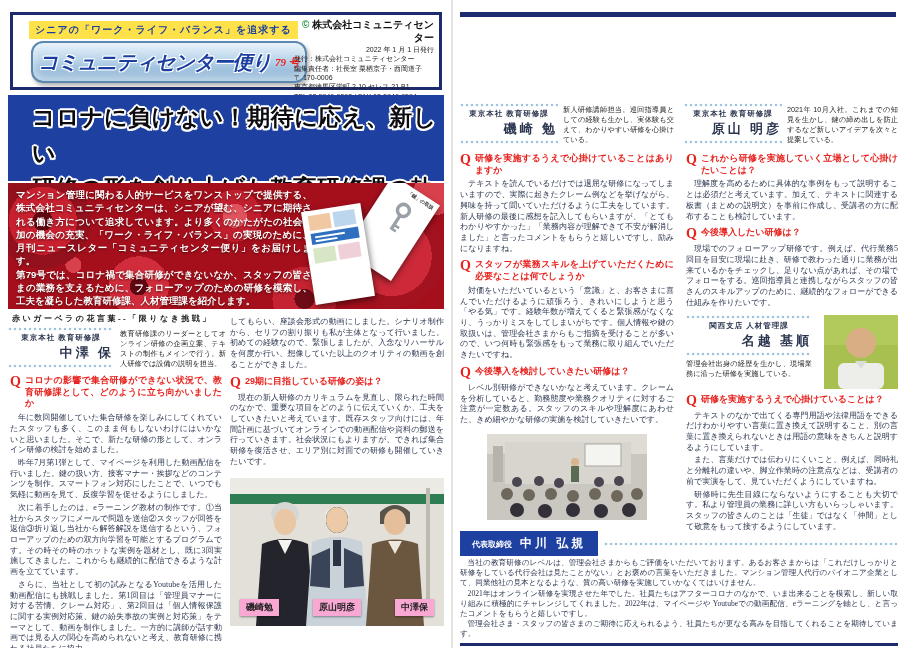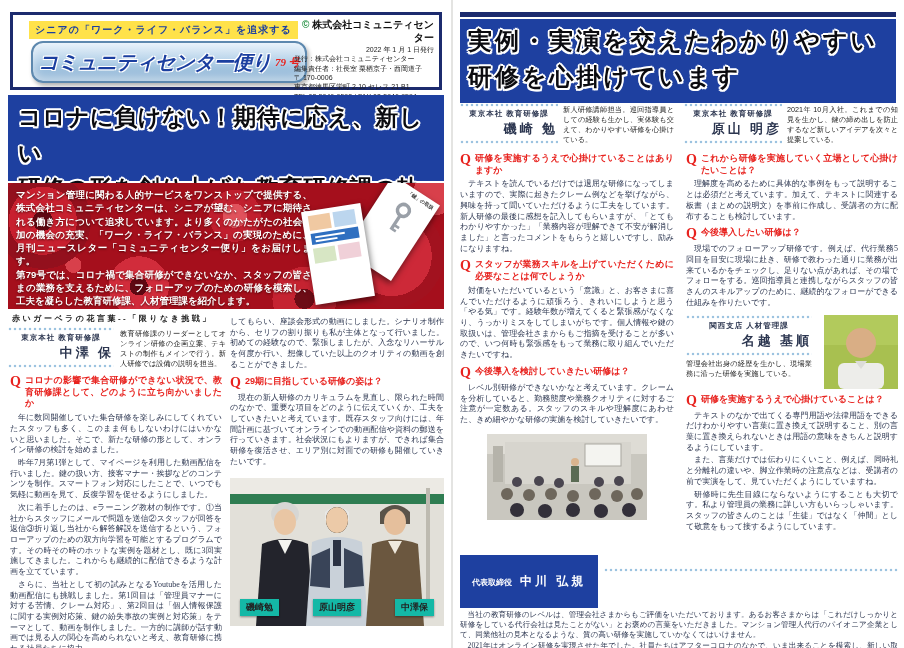--- a/index.html
+++ b/index.html
@@ -23,21 +23,21 @@
   .issue { color:#e8231f; font-size:11px; font-weight:bold; font-style:italic; margin-left:4px; white-space:nowrap; }
   .pubinfo { position:absolute; right:5px; top:3px; width:140px; font-size:7px; line-height:1.34; color:#222; }
   .pub-company { text-align:right; font-weight:bold; font-size:10px; color:#111; }
   .logo-c { color:#1e8f3e; font-weight:bold; }
   .pub-date { text-align:right; }
 
   
   .headline { position:absolute; background:#1e40a0; color:#0b0b10; font-weight:bold; }
   .headline div { text-shadow:-1.5px -1.5px 0 #fff,1.5px -1.5px 0 #fff,-1.5px 1.5px 0 #fff,
                   1.5px 1.5px 0 #fff,0 -1.8px 0 #fff,0 1.8px 0 #fff,-1.8px 0 0 #fff,1.8px 0 0 #fff; }
-  .h-left  { left:8px;  top:95px; width:436px; height:86px; padding:5px 0 0 10px; font-size:23px;
+  .h-left  { left:8px;  top:95px; width:436px; height:86px; padding:5px 0 0 24px; font-size:23px;
              line-height:1.55; letter-spacing:0.5px; }
   .h-right { left:460px; top:19px; width:436px; height:84px; padding:4px 0 0 8px; font-size:24px;
              line-height:1.5; letter-spacing:3px; }
   .top-rule { position:absolute; left:460px; top:12px; width:436px; height:5px; background:#1c2b6e; }
 
   
   .flower { position:absolute; left:8px; top:183px; width:436px; height:126px; overflow:hidden;
     background-color:#a50f1c;
     background-image:
       radial-gradient(circle at 8% 30%, #5f0812 0 10px, #c8202f 10px 34px, #93101d 34px 48px, rgba(0,0,0,0) 48px),
@@ -79,39 +79,39 @@
   .col-r1 { left:460px; top:148px; width:214px; height:383px; }
   .col-r2 { left:686px; top:148px; width:212px; height:383px; }
   .para { font-size:8px; line-height:1.34; text-indent:1em; color:#2c3650; margin-bottom:2px; }
   .noind { text-indent:0; }
   .qa-h { display:flex; gap:4px; margin:5px 0 3px; color:#e8231f; align-items:flex-start; }
   .qa-h .q { font-size:14px; font-weight:bold; line-height:1; font-family:"Liberation Serif",serif; }
   .qa-h .t { font-size:9px; font-weight:bold; line-height:1.3; font-family:"Liberation Sans","DejaVu Sans",sans-serif; }
 
   
   .photo3 { position:relative; width:214px; height:148px; margin-top:10px; background:#ddd; }
-  .chip { position:absolute; bottom:10px; background:#14b8a6; color:#222; font-size:9px; font-weight:bold;
+  .chip { position:absolute; bottom:10px; background:#f9a8d4; color:#222; font-size:9px; font-weight:bold;
           padding:2px 6px; box-shadow:0 1px 2px rgba(0,0,0,.4); white-space:nowrap; }
   .c1{left:10px;} .c2{left:50%; transform:translateX(-50%);} .c3{right:10px;}
   .seminar { display:block; margin:8px auto 0; }
 
   .profile-block { display:flex; gap:12px; margin:6px 0 2px; }
   .profile-block .pcol { flex:1; }
   .profile-block .pbox { width:126px; }
   .profile-block .pdesc { padding-top:3px; }
 
   
   .profiles-row { position:absolute; left:460px; top:103px; width:438px; display:flex; gap:10px; }
   .pgroup { flex:1; display:flex; gap:5px; }
   .pgroup .pbox { width:98px; }
 
   
   .footer { position:absolute; left:460px; top:531px; width:438px; }
   .f-head { display:flex; align-items:center; gap:6px; }
-  .f-label { background:#1e40a0; color:#fff; padding:18px 12px; display:flex; gap:8px; align-items:baseline;margin-top:24px; }
+  .f-label { background:#1e40a0; color:#fff; padding:4px 12px; display:flex; gap:8px; align-items:baseline; }
   .f-title { font-size:8px; font-weight:bold; }
   .f-name { font-size:12px; font-weight:bold; letter-spacing:3px; }
   .f-wavy { flex:1; }
   .f-text { margin-top:2px; font-size:7.6px; line-height:1.34; text-align:justify; }
   .f-text p { text-indent:1em; }
   .double-rule { margin-top:4px; border-top:3px solid #1c2b6e; border-bottom:1px solid #1c2b6e; height:6px; }
 </style>
 </head>
 <body>
 
@@ -227,24 +227,20 @@
         <path d="M158 63 L165 76 L172 63 Z" fill="#efe9dd"></path>
       </svg>
       <span class="chip c1 gothic">磯崎勉</span>
       <span class="chip c2 gothic">原山明彦</span>
       <span class="chip c3 gothic">中澤保</span>
     </figure>
   </div>
 
   <div class="top-rule"></div>
 
-  <div class="headline h-right">
-    <div>実例・実演を交えたわかりやすい</div>
-    <div>研修を心掛けています</div>
-  </div>
 
   <div class="profiles-row">
     <div class="pgroup">
       <div class="pbox">
         <div class="wavy"></div>
         <div class="dept">東京本社 教育研修課</div>
         <div class="pname">磯崎 勉</div>
         <div class="wavy"></div>
       </div>
       <div class="pdesc gothic">新人研修講師担当。巡回指導員としての経験も生かし、実体験も交えて、わかりやすい研修を心掛けている。</div>

